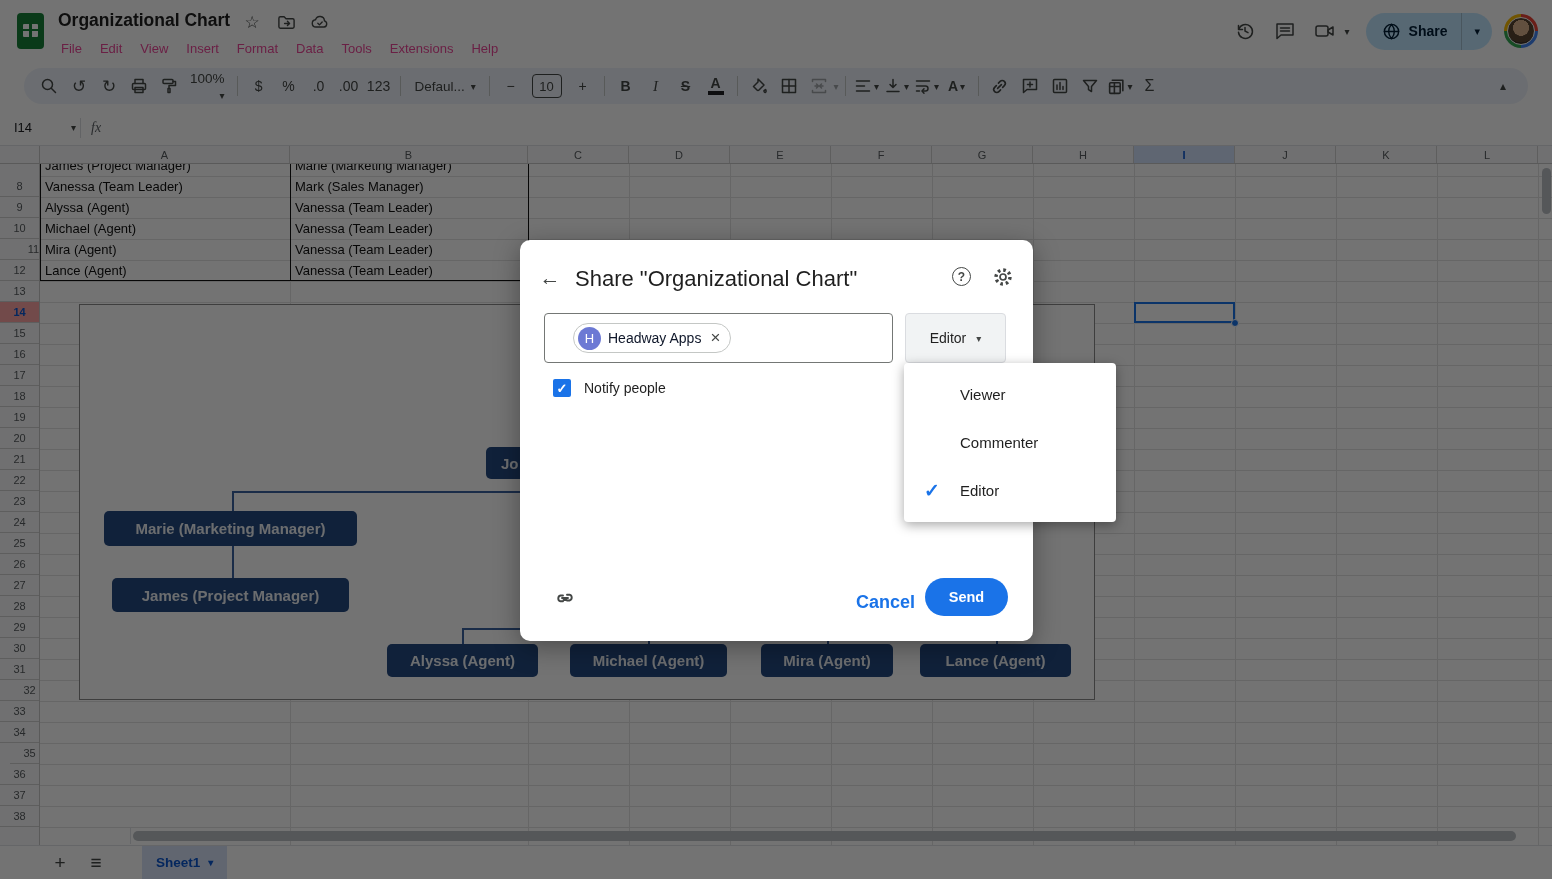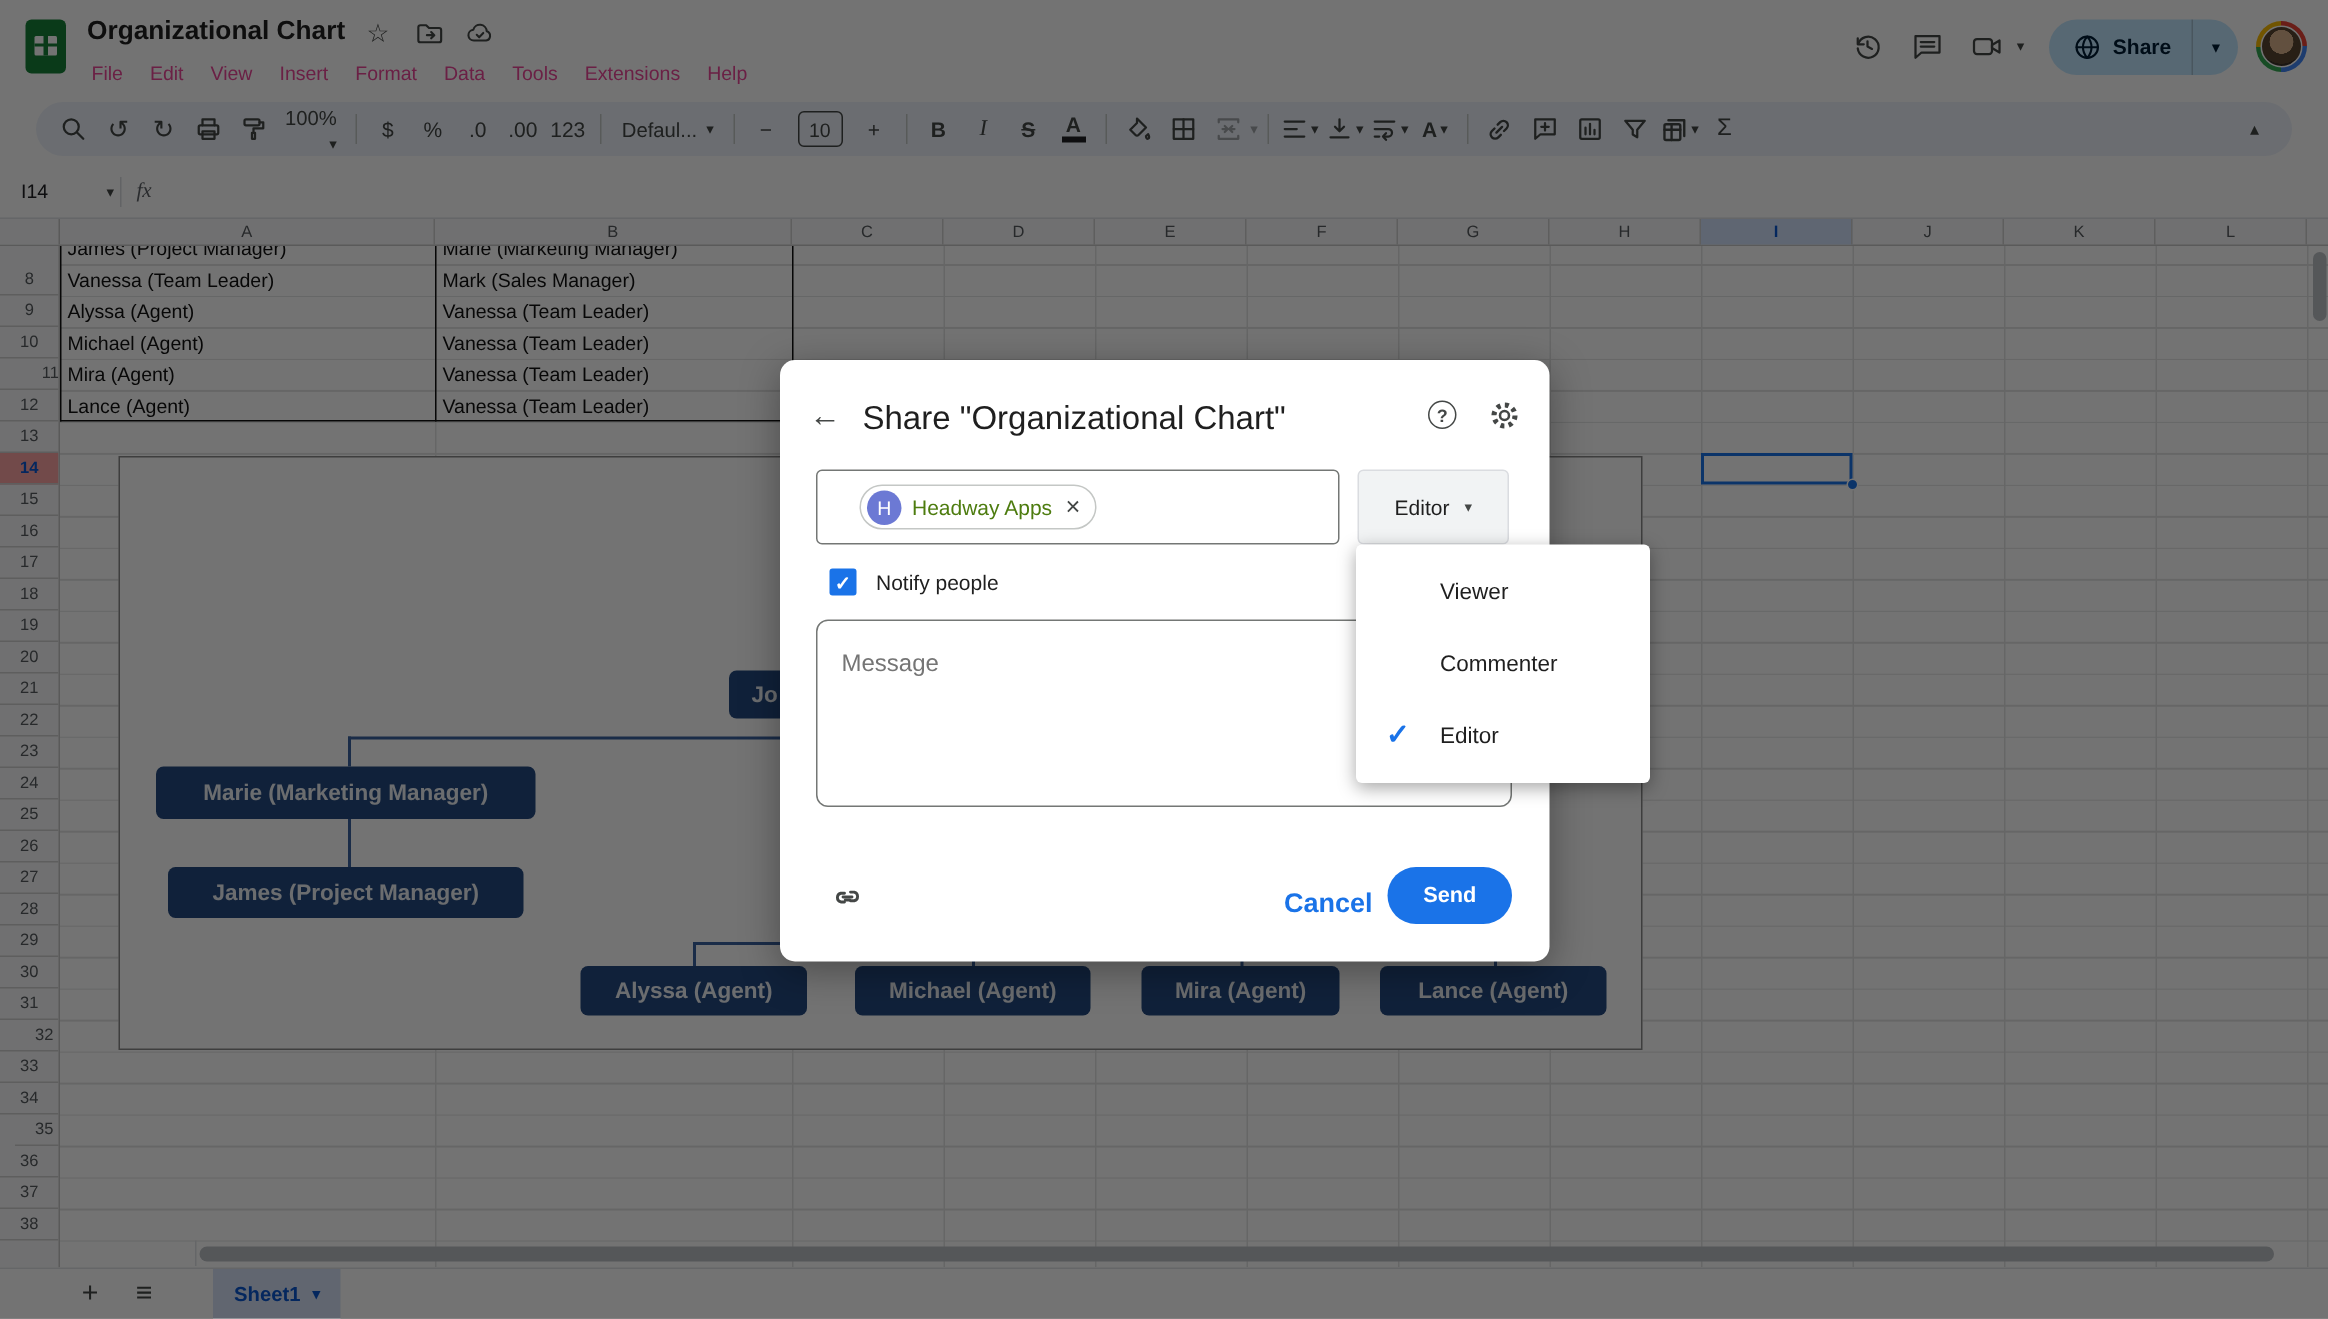--- a/index.html
+++ b/index.html
@@ -80,32 +80,32 @@
   
   .scrim { position:absolute; inset:0; background:rgba(0,0,0,0.55); z-index:50; }
   .dialog { position:absolute; left:520px; top:240px; width:513px; height:401px; background:#fff; border-radius:10px; z-index:60; box-shadow:0 6px 26px rgba(0,0,0,.35); }
   .dlg-back { position:absolute; left:16px; top:24px; width:28px; height:28px; display:flex; align-items:center; justify-content:center; font-size:21px; color:#444746; }
   .dlg-title { position:absolute; left:55px; top:26px; font-size:22px; color:#1f1f1f; }
   .dlg-help { position:absolute; left:432px; top:27px; width:19px; height:19px; border:1.6px solid #444746; border-radius:50%; display:flex; align-items:center; justify-content:center; font-size:12px; font-weight:700; color:#444746; }
   .dlg-gear { position:absolute; left:472px; top:26px; width:22px; height:22px; display:flex; align-items:center; justify-content:center; }
   .recipients { position:absolute; left:24px; top:73px; width:349px; height:50px; border:1px solid #747775; border-radius:4px; display:flex; align-items:center; padding-left:28px; }
   .chip { display:flex; align-items:center; gap:7px; height:30px; border:1px solid #c4c7c5; border-radius:16px; padding:0 10px 0 4px; }
   .chip-avatar { width:23px; height:23px; border-radius:50%; background:#6c79d4; color:#fff; font-size:13px; display:flex; align-items:center; justify-content:center; }
-  .chip-name { font-size:14px; color:#4d7c0f; }
+  .chip-name { font-size:14px; color:#0f172a; }
   .chip-x { font-size:17px; color:#444746; margin-left:2px; }
   .perm-btn { position:absolute; left:385px; top:73px; width:101px; height:50px; background:#f1f3f4; border:1px solid #dadce0; border-radius:4px; display:flex; align-items:center; justify-content:center; gap:10px; font-size:14px; color:#1f1f1f; }
   .notify-row { position:absolute; left:33px; top:139px; display:flex; align-items:center; gap:13px; }
   .checkbox { width:18px; height:18px; border-radius:2px; background:#1a73e8; color:#fff; display:flex; align-items:center; justify-content:center; font-size:13px; font-weight:700; }
   .notify-label { font-size:14px; color:#1f1f1f; }
   .message-box { position:absolute; left:24px; top:173px; width:464px; height:125px; border:1px solid #747775; border-radius:8px; padding:20px 16px; font-size:16px; color:#757575; background:#fff; resize:none; font-family:"Liberation Sans", sans-serif; }
   .message-box::placeholder { color:#757575; opacity:1; }
   .dlg-link { position:absolute; left:32px; top:345px; width:26px; height:26px; display:flex; align-items:center; justify-content:center; }
   .cancel-btn { position:absolute; left:326px; top:346px; padding:6px 10px; font-size:18px; font-weight:700; color:#1a73e8; background:none; border:none; font-family:inherit; }
   .send-btn { position:absolute; left:405px; top:338px; width:83px; height:38px; border-radius:19px; background:#1a73e8; color:#fff; font-size:14.5px; font-weight:700; border:none; font-family:inherit; }
-  .role-menu { position:absolute; left:904px; top:363px; width:196px; height:159px; background:#fff; border-radius:4px; z-index:70; box-shadow:0 3px 12px rgba(0,0,0,.35); padding-top:7px; }
+  .role-menu { position:absolute; left:904px; top:363px; width:212px; height:159px; background:#fff; border-radius:4px; z-index:70; box-shadow:0 3px 12px rgba(0,0,0,.35); padding-top:7px; }
   .role-item { position:relative; height:48px; display:flex; align-items:center; padding-left:56px; font-size:15px; color:#1f1f1f; }
   .role-check { position:absolute; left:20px; color:#1a73e8; font-size:19px; font-weight:700; }
 </style>
 </head>
 <body>
 
 <div class="app">
 
   <div class="titlebar">
     <div class="sheets-logo">
@@ -451,21 +451,20 @@
       </div>
     </div>
     <div class="perm-btn">
       <span>Editor</span>
       <span class="caret">▾</span>
     </div>
     <div class="notify-row">
       <div class="checkbox" id="notifyBox">✓</div>
       <div class="notify-label">Notify people</div>
     </div>
-    <textarea class="message-box" placeholder="Message" style=""></textarea>
     <div class="dlg-link">
       <svg class="ic" width="24" height="24" viewBox="0 0 24 24" style="stroke-width:1.9">
           <path d="M10.5 14h3"></path>
           <path d="M10 9.5H7.5a3 3 0 000 5.8H10"></path>
           <path d="M14 9.5h2.5a3 3 0 010 5.8H14" transform="translate(0 -0.8)"></path>
           <path d="M9 12h6"></path>
         </svg>
     </div>
     <button class="cancel-btn">Cancel</button>
     <button class="send-btn">Send</button>

